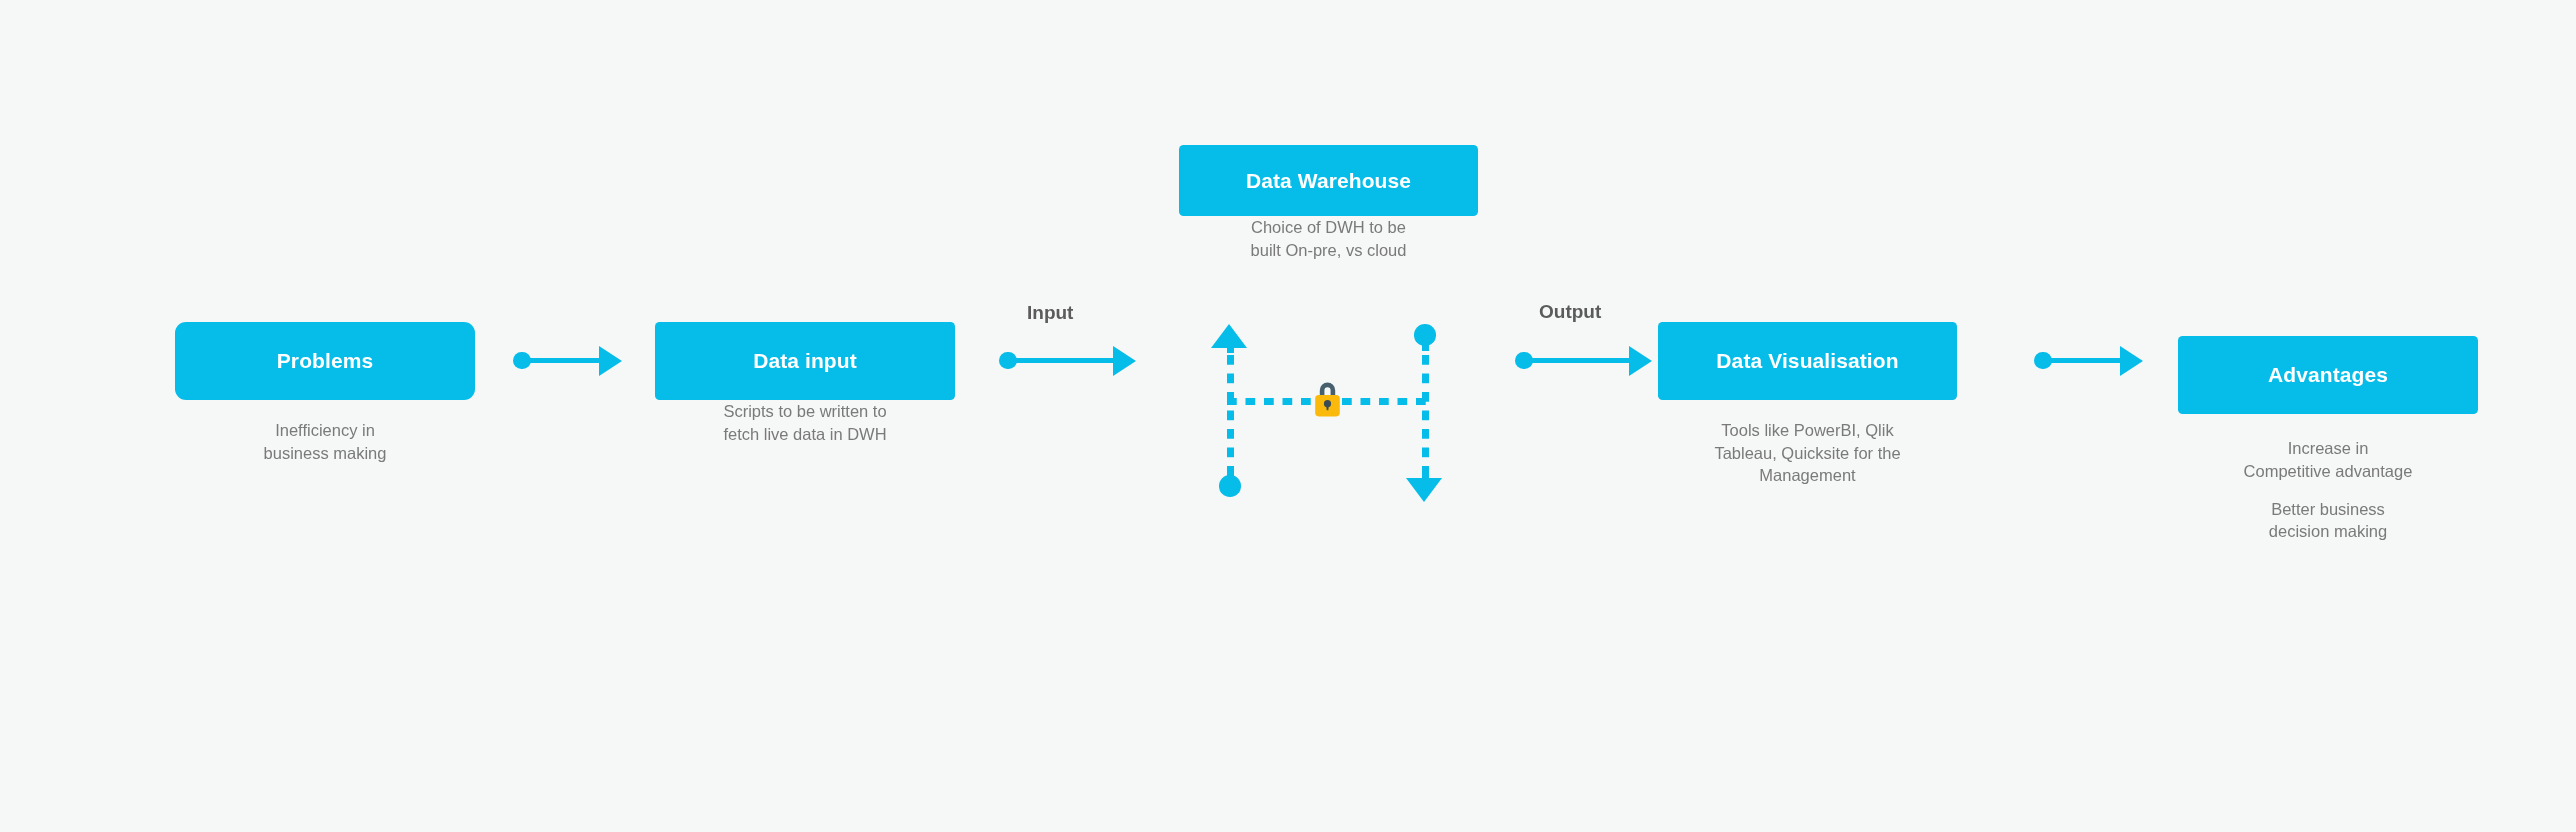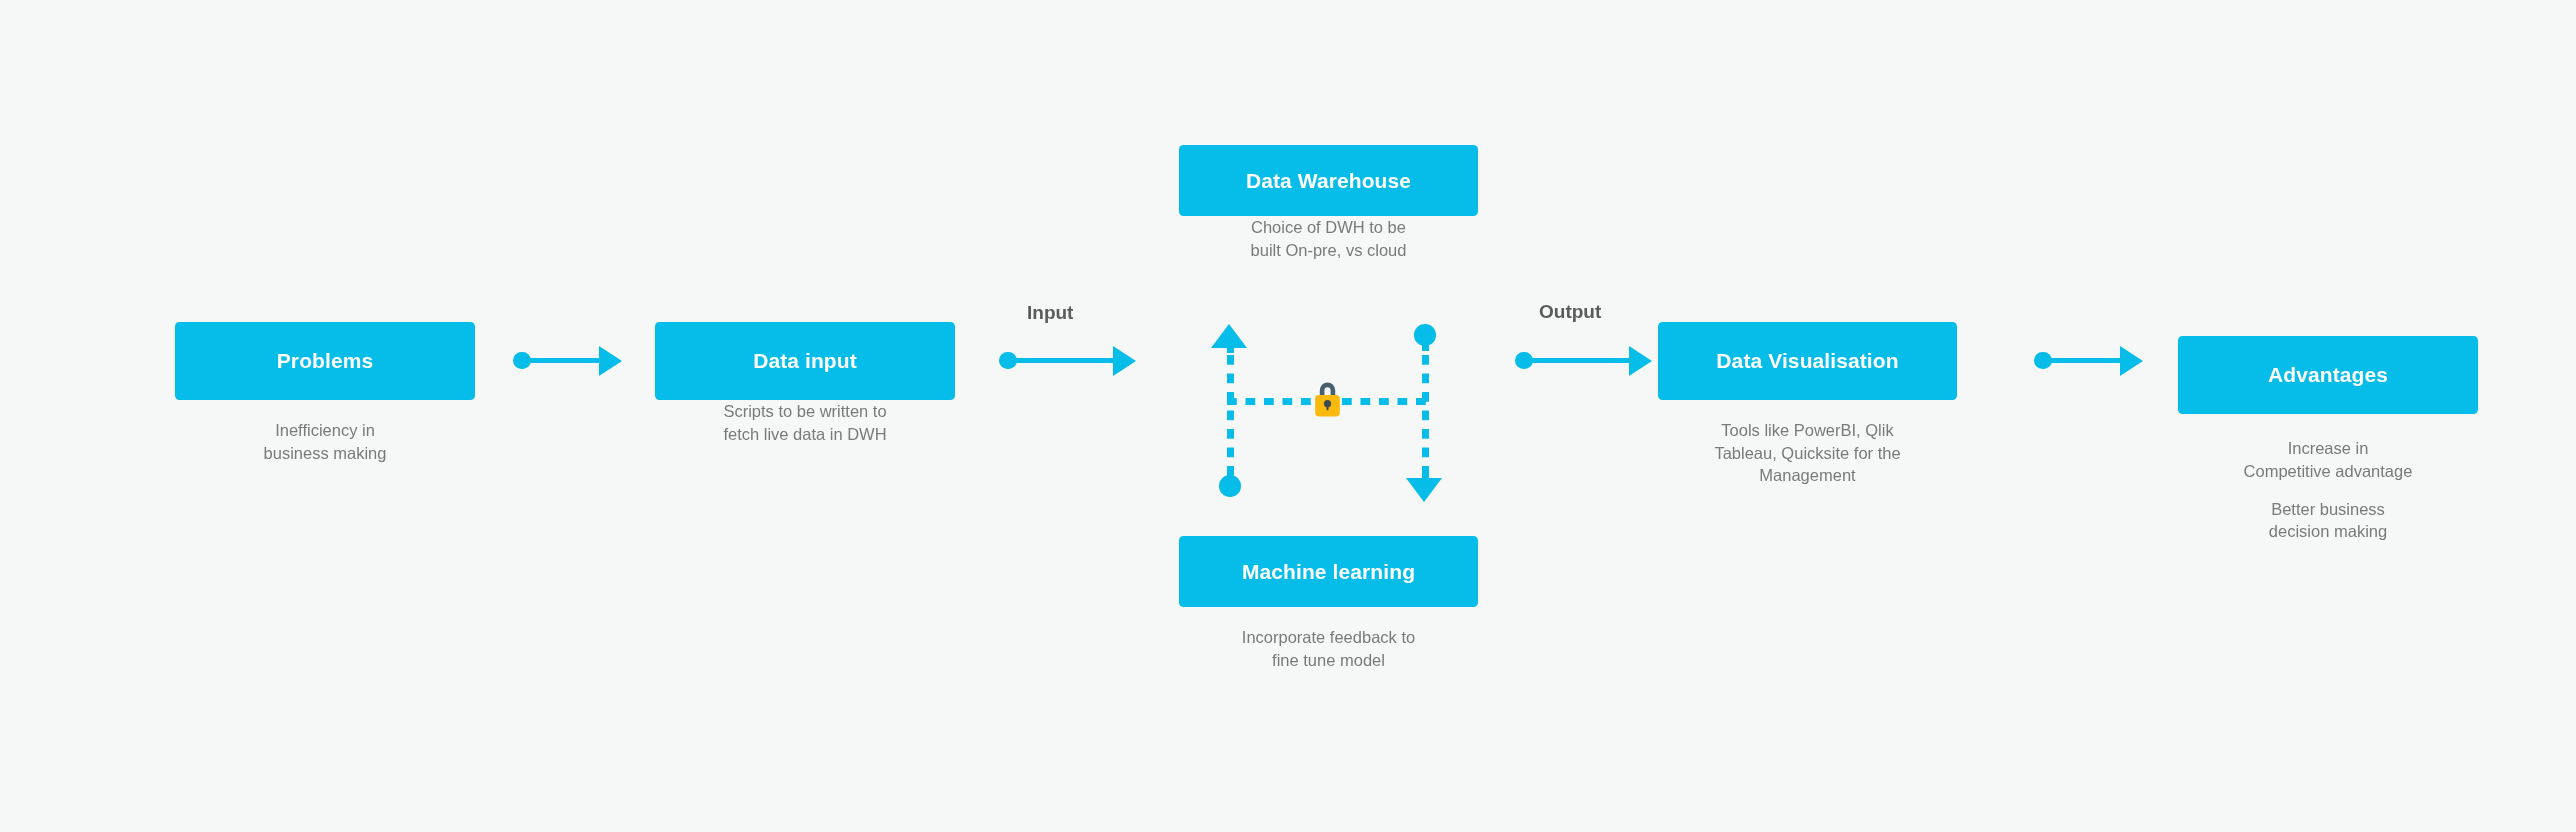--- a/index.html
+++ b/index.html
@@ -96,21 +96,21 @@
 
   
   .lock{position:absolute;}
 </style>
 </head>
 <body>
 
 <div class="stage">
 
   <div class="node" style="left:175px;top:322px;width:300px;">
-    <div class="box" style="width:300px;height:78px;">
+    <div class="box" style="width:300px;height:78px;border-radius:11px;">
       <span>Problems</span>
     </div>
     <div class="caption" style="margin-top:19px;width:300px;">Inefficiency in
 business making</div>
   </div>
 
   <div class="conn" style="left:513px;top:345px;width:108px;">
     <span class="dot"></span>
     <span class="shaft" style="left:14.4px;width:72px;"></span>
     <span class="head" style="left:86px;"></span>
@@ -159,27 +159,20 @@
     <span class="lock" style="left:1311px;top:379px;width:33px;height:39px;">
       <svg width="33" height="39" viewBox="0 0 64 76" xmlns="http://www.w3.org/2000/svg">
         <path d="M17 34 V22 a15 15 0 0 1 30 0 V34 h-9 V22 a6 6 0 0 0 -12 0 V34 Z" fill="#46606E"></path>
         <rect x="8" y="31" width="48" height="42" rx="7" fill="#FBB90C"></rect>
         <circle cx="32" cy="48" r="7" fill="#3C4C55"></circle>
         <path d="M29 48 h6 l-1.4 13 h-3.2 Z" fill="#3C4C55"></path>
       </svg>
     </span>
   </div>
 
-  <div class="node" style="left:1179px;top:536px;width:299px;">
-    <div class="box" style="width:299px;height:71px;">
-      <span>Machine learning</span>
-    </div>
-    <div class="caption" style="margin-top:19px;width:299px;">Incorporate feedback to
-fine tune model</div>
-  </div>
 
   <div class="conn-label" style="left:1539px;top:301px;">Output</div>
   <div class="conn" style="left:1515px;top:345px;width:144px;">
     <span class="dot"></span>
     <span class="shaft" style="left:14.4px;width:101px;"></span>
     <span class="head" style="left:114px;"></span>
   </div>
 
   <div class="node" style="left:1658px;top:322px;width:299px;">
     <div class="box" style="width:299px;height:78px;">

